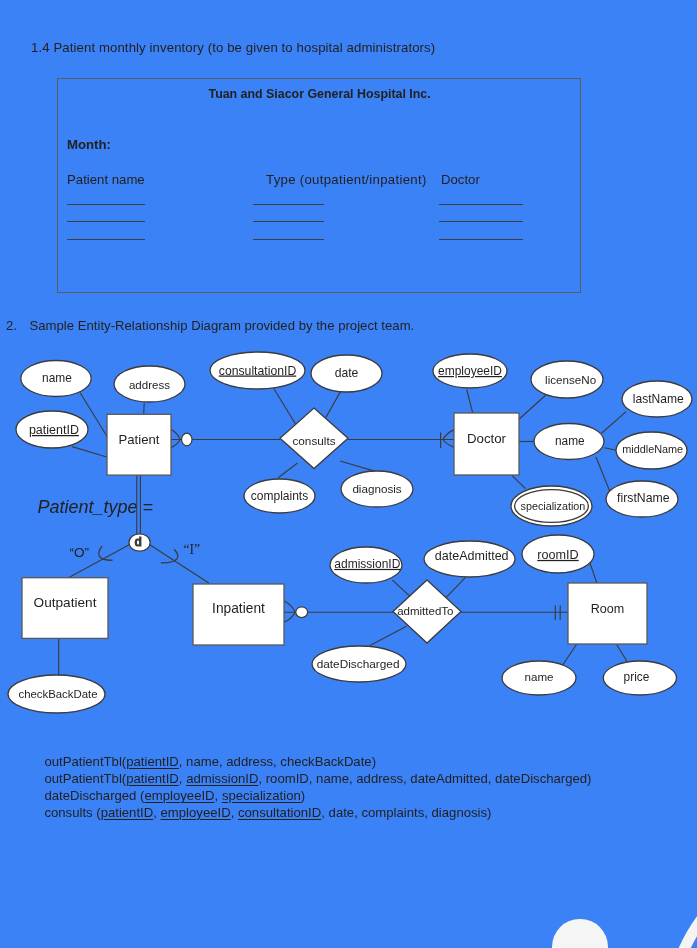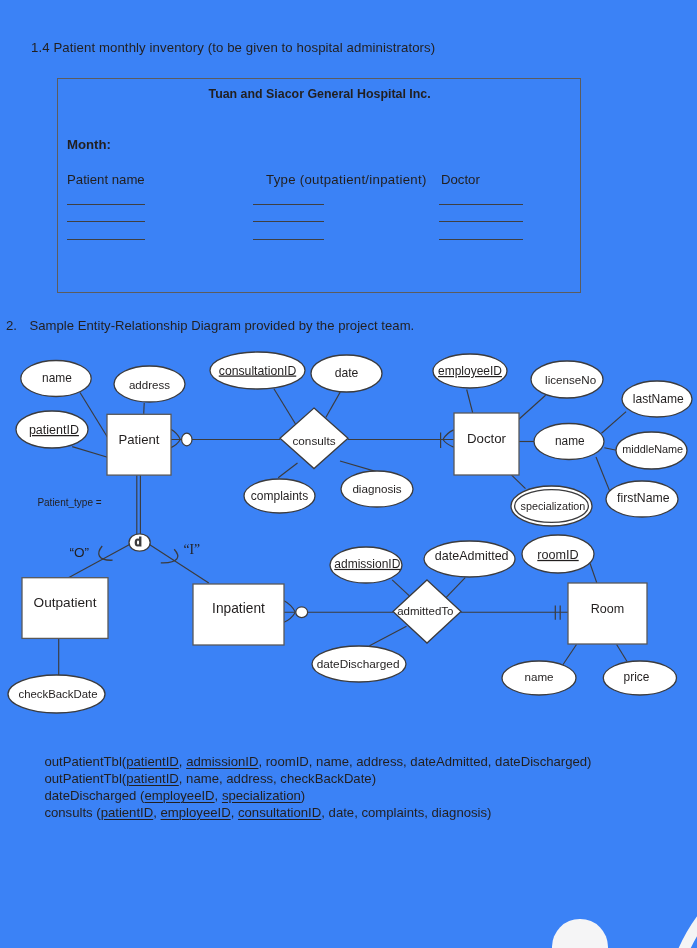--- a/index.html
+++ b/index.html
@@ -17,21 +17,21 @@
   #col1{left:252px;letter-spacing:0.3px;margin-left:14px;}
   #col2{left:441px;}
   .blank{position:absolute;height:1.1px;background:#3f3f41;}
   #sec2-num{left:6px;top:319px;font-size:13.2px;}
   #sec2-head{left:29.5px;top:319px;font-size:13.1px;letter-spacing:0.03px;}
   #erd{position:absolute;left:0;top:335px;}
   #relations{position:absolute;left:44.4px;top:754px;font-size:13.15px;}
   #relations div{height:17px;white-space:nowrap;}
   .ul{text-decoration:underline;text-decoration-thickness:1px;text-underline-offset:1.5px;}
   .erd-label{font-family:"Liberation Sans",sans-serif;fill:#221f1f;text-anchor:middle;}
-  .sp-label{left:37.4px;top:498.3px;font-size:10px;}
+  .sp-label{left:37.4px;top:498.3px;font-size:18px;font-style:italic;}
   .br0{left:69.5px;top:545.8px;font-size:13.6px;}
   .br1{left:183.4px;top:543.2px;font-size:13.6px;font-family:"Liberation Serif",serif;}
   .wm{position:absolute;border-radius:50%;}
 </style>
 </head>
 <body>
 
 <div class="page">
 
   <div class="tx" id="heading1">1.4  Patient monthly inventory (to be given to hospital administrators)</div>
@@ -223,21 +223,21 @@
       </g>
     <g id="g-spec" fill="none" stroke="#3b3b3d" stroke-width="1.2">
         <ellipse cx="139.6" cy="207.5" rx="10.6" ry="8.7" fill="#fff" stroke="#3b3b3d" stroke-width="1.3"></ellipse>
         <text x="138.3" y="210.8" font-size="12.4" class="erd-label">d</text>
         <path d="M102.2 211.0 C96.0 218.5 97.6 225.8 112.6 225.2" stroke-width="1.3"></path>
         <path d="M174.2 214.2 C180.8 221.5 179.2 228.4 160.8 227.8" stroke-width="1.3"></path>
       </g>
   </svg>
 
   <div id="relations">
+      <div><span>outPatientTbl(</span><span class="ul">patientID</span><span>, name, address, checkBackDate)</span></div>
       <div><span>outPatientTbl(</span><span class="ul">patientID</span><span>, </span><span class="ul">admissionID</span><span>, roomID, name, address, dateAdmitted, dateDischarged)</span></div>
-      <div><span>outPatientTbl(</span><span class="ul">patientID</span><span>, name, address, checkBackDate)</span></div>
       <div><span>dateDischarged (</span><span class="ul">employeeID</span><span>, </span><span class="ul">specialization</span><span>)</span></div>
       <div><span>consults (</span><span class="ul">patientID</span><span>, </span><span class="ul">employeeID</span><span>, </span><span class="ul">consultationID</span><span>, date, complaints, diagnosis)</span></div>
     </div>
 
   <div class="wm" style="left:552.3px;top:919.3px;width:55.5px;height:55.5px;background:#f5f5f6;"></div>
   <div class="wm" style="left:663px;top:843px;width:356px;height:356px;border:11px solid #f4f4f5;box-sizing:border-box;"></div>
 </div>
 
 </body></html>

